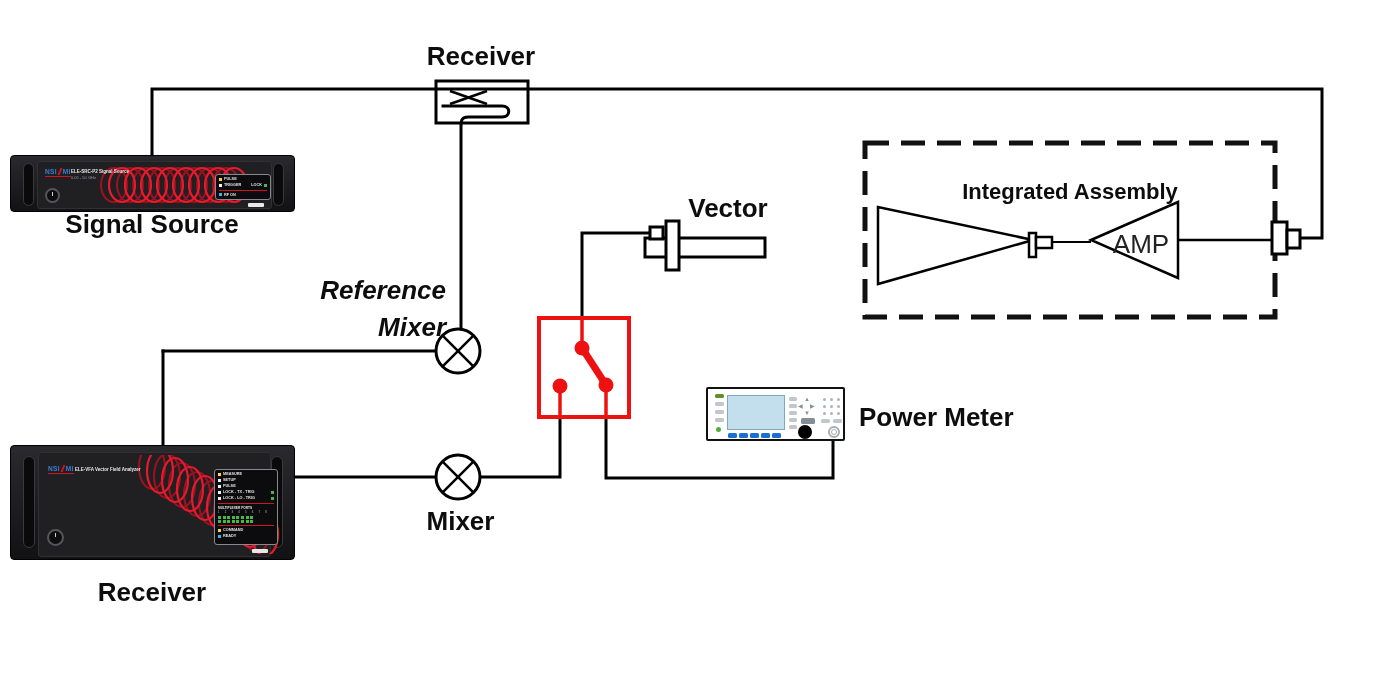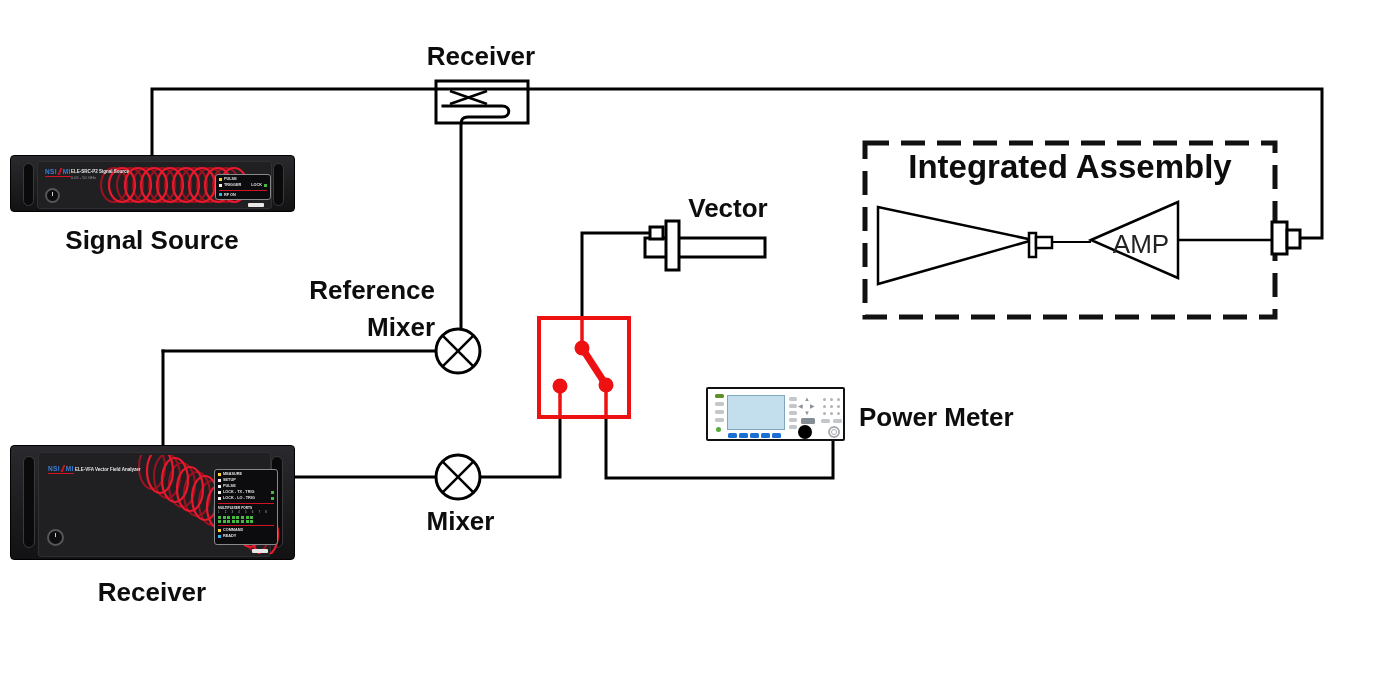--- a/index.html
+++ b/index.html
@@ -319,32 +319,32 @@
     <div class="pm-pill pm-gray" style="left:125px;top:30px;width:9px;height:3.5px;"></div>
     <div class="pm-conn" style="left:120px;top:37px;width:12px;height:12px;">
         <i></i>
       </div>
   </div>
 
   <div class="lbl center" style="left:396px;top:38px;width:170px;">Receiver</div>
 
   <div class="lbl center" style="left:668px;top:190px;width:120px;">Vector</div>
 
-  <div class="lbl right" style="left:287px;top:272px;width:148px;">
+  <div class="lbl right" style="left:298px;top:272px;width:148px;font-style:italic;">
     <div>Reference</div>
     <div>Mixer</div>
   </div>
 
   <div class="lbl center" style="left:398px;top:503px;width:125px;">
     <div>Mixer</div>
   </div>
 
-  <div class="lbl center" style="left:52px;top:222px;width:200px;">Signal Source</div>
+  <div class="lbl center" style="left:52px;top:206px;width:200px;">Signal Source</div>
 
   <div class="lbl" style="left:859px;top:399px;">Power Meter</div>
 
   <div class="lbl center" style="left:52px;top:574px;width:200px;">Receiver</div>
 
-  <div class="lbl center" style="left:870px;top:148px;width:400px;font-size:33px;text-align:center;">Integrated Assembly</div>
+  <div class="lbl center" style="left:870px;top:173px;width:400px;font-size:22px;text-align:center;">Integrated Assembly</div>
 
   <div class="lbl center" style="left:1105px;top:226px;width:72px;font-weight:400;color:#222;">AMP</div>
 
 </div>
 
 </body></html>

